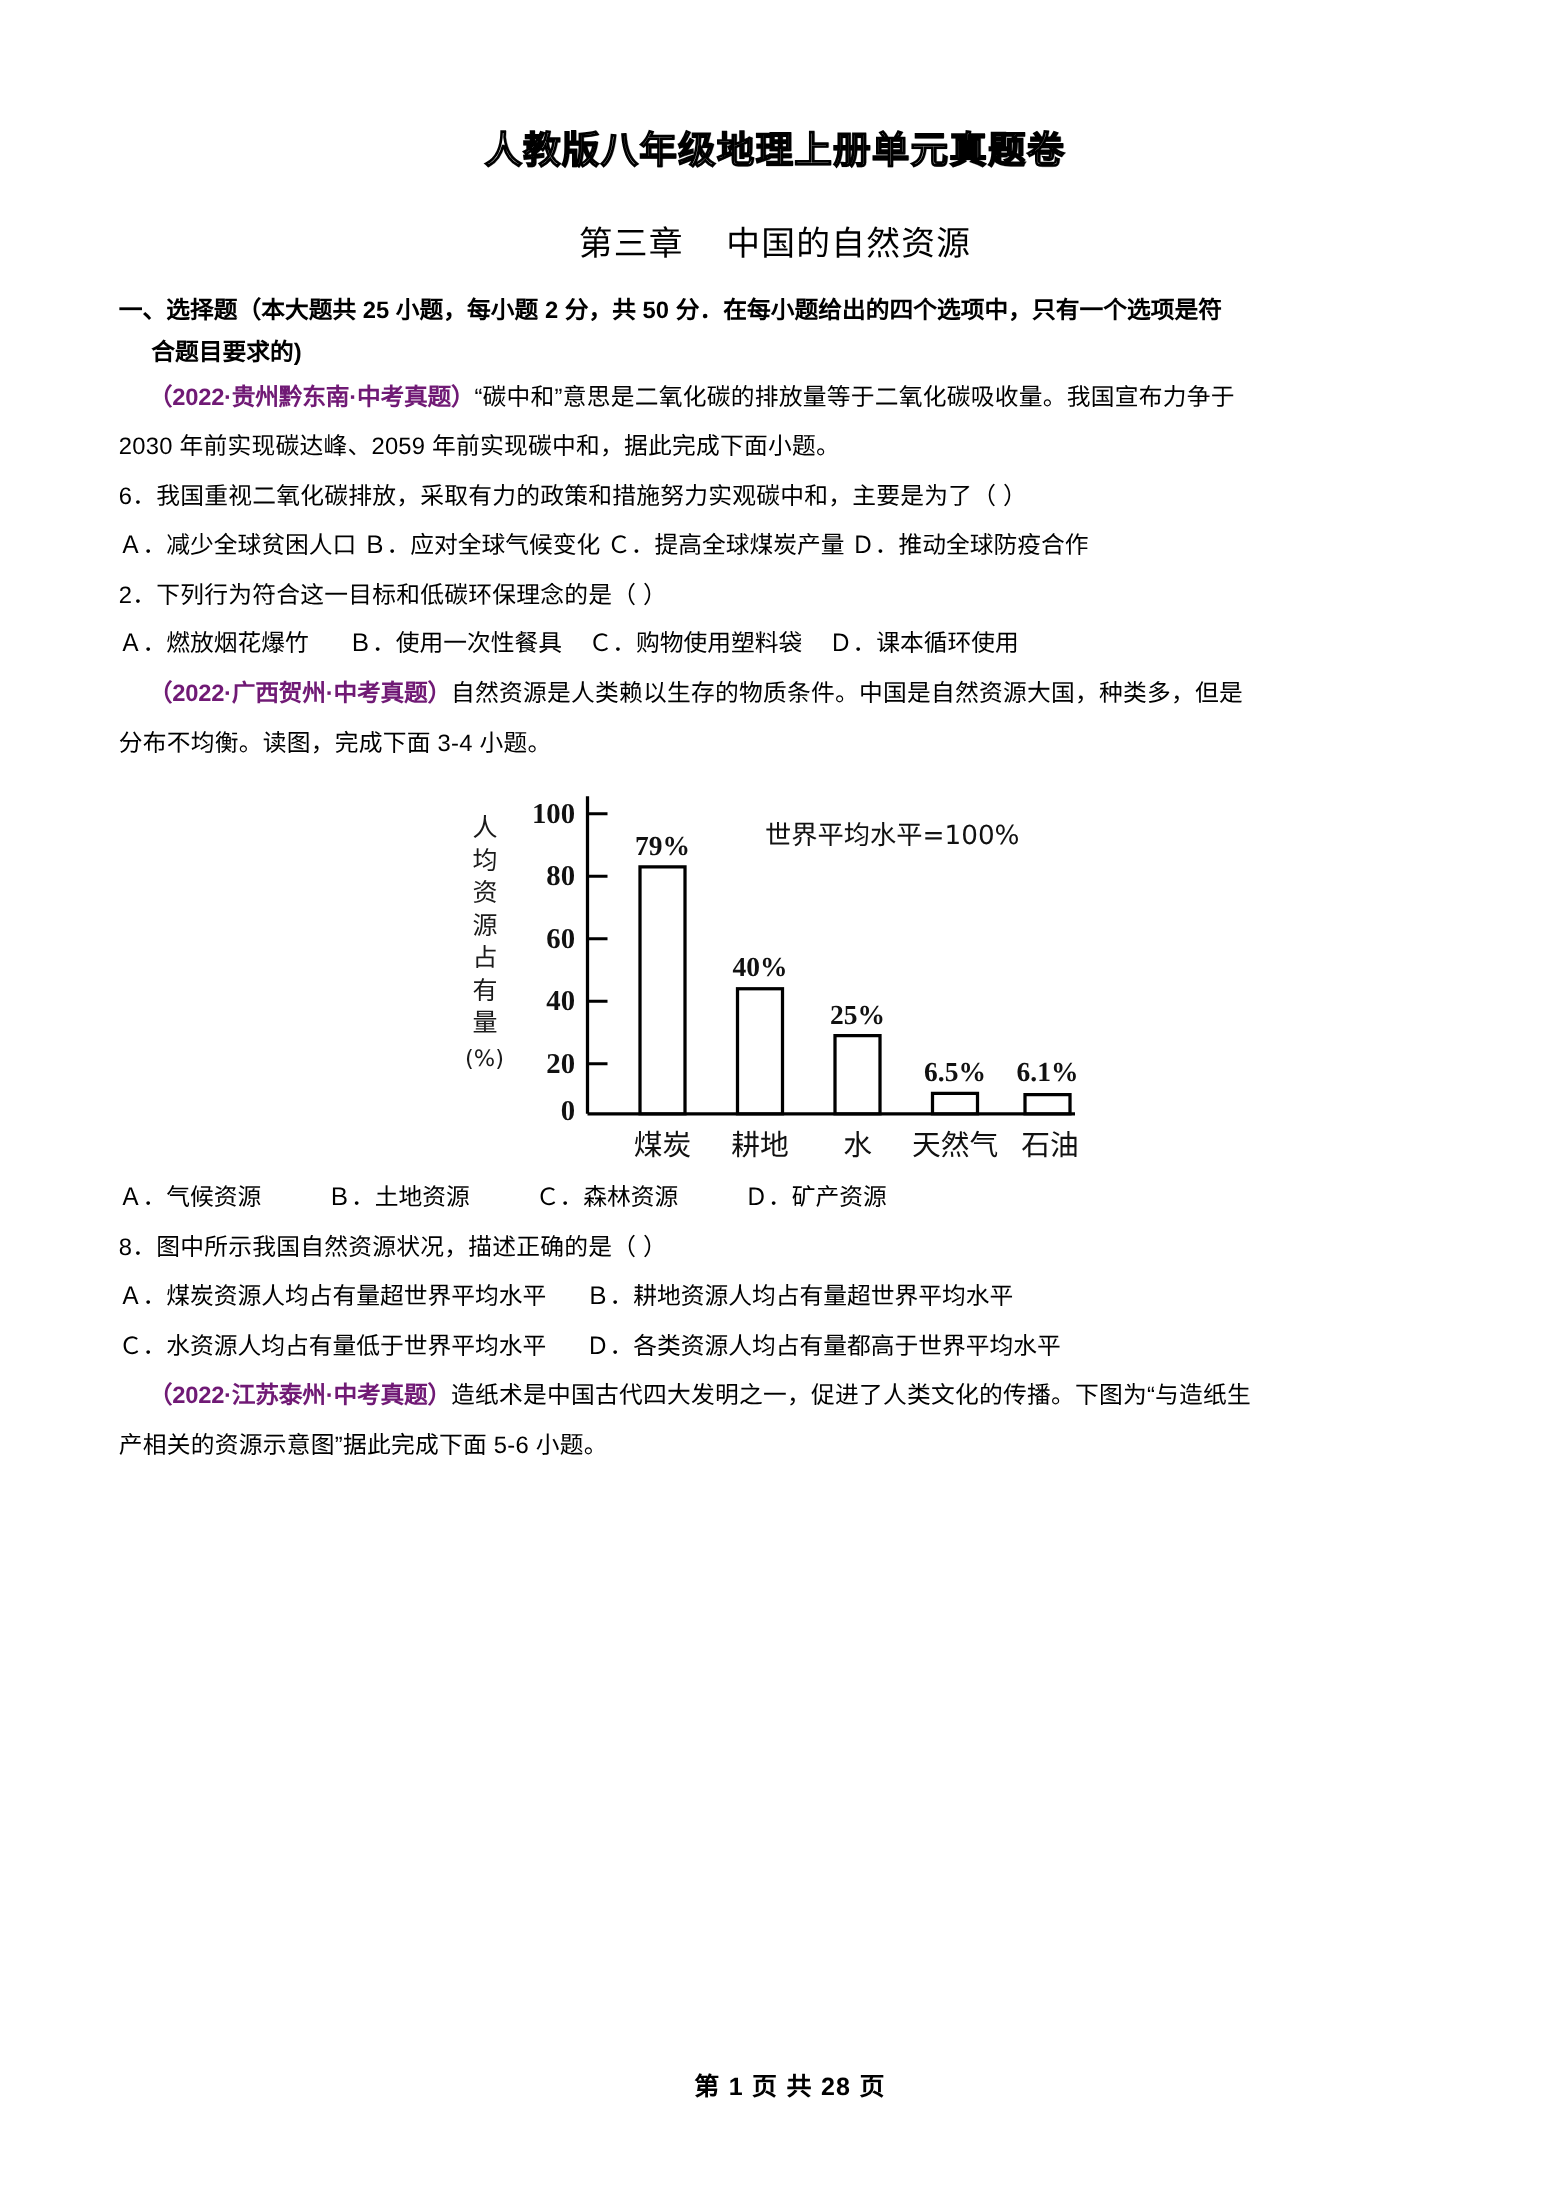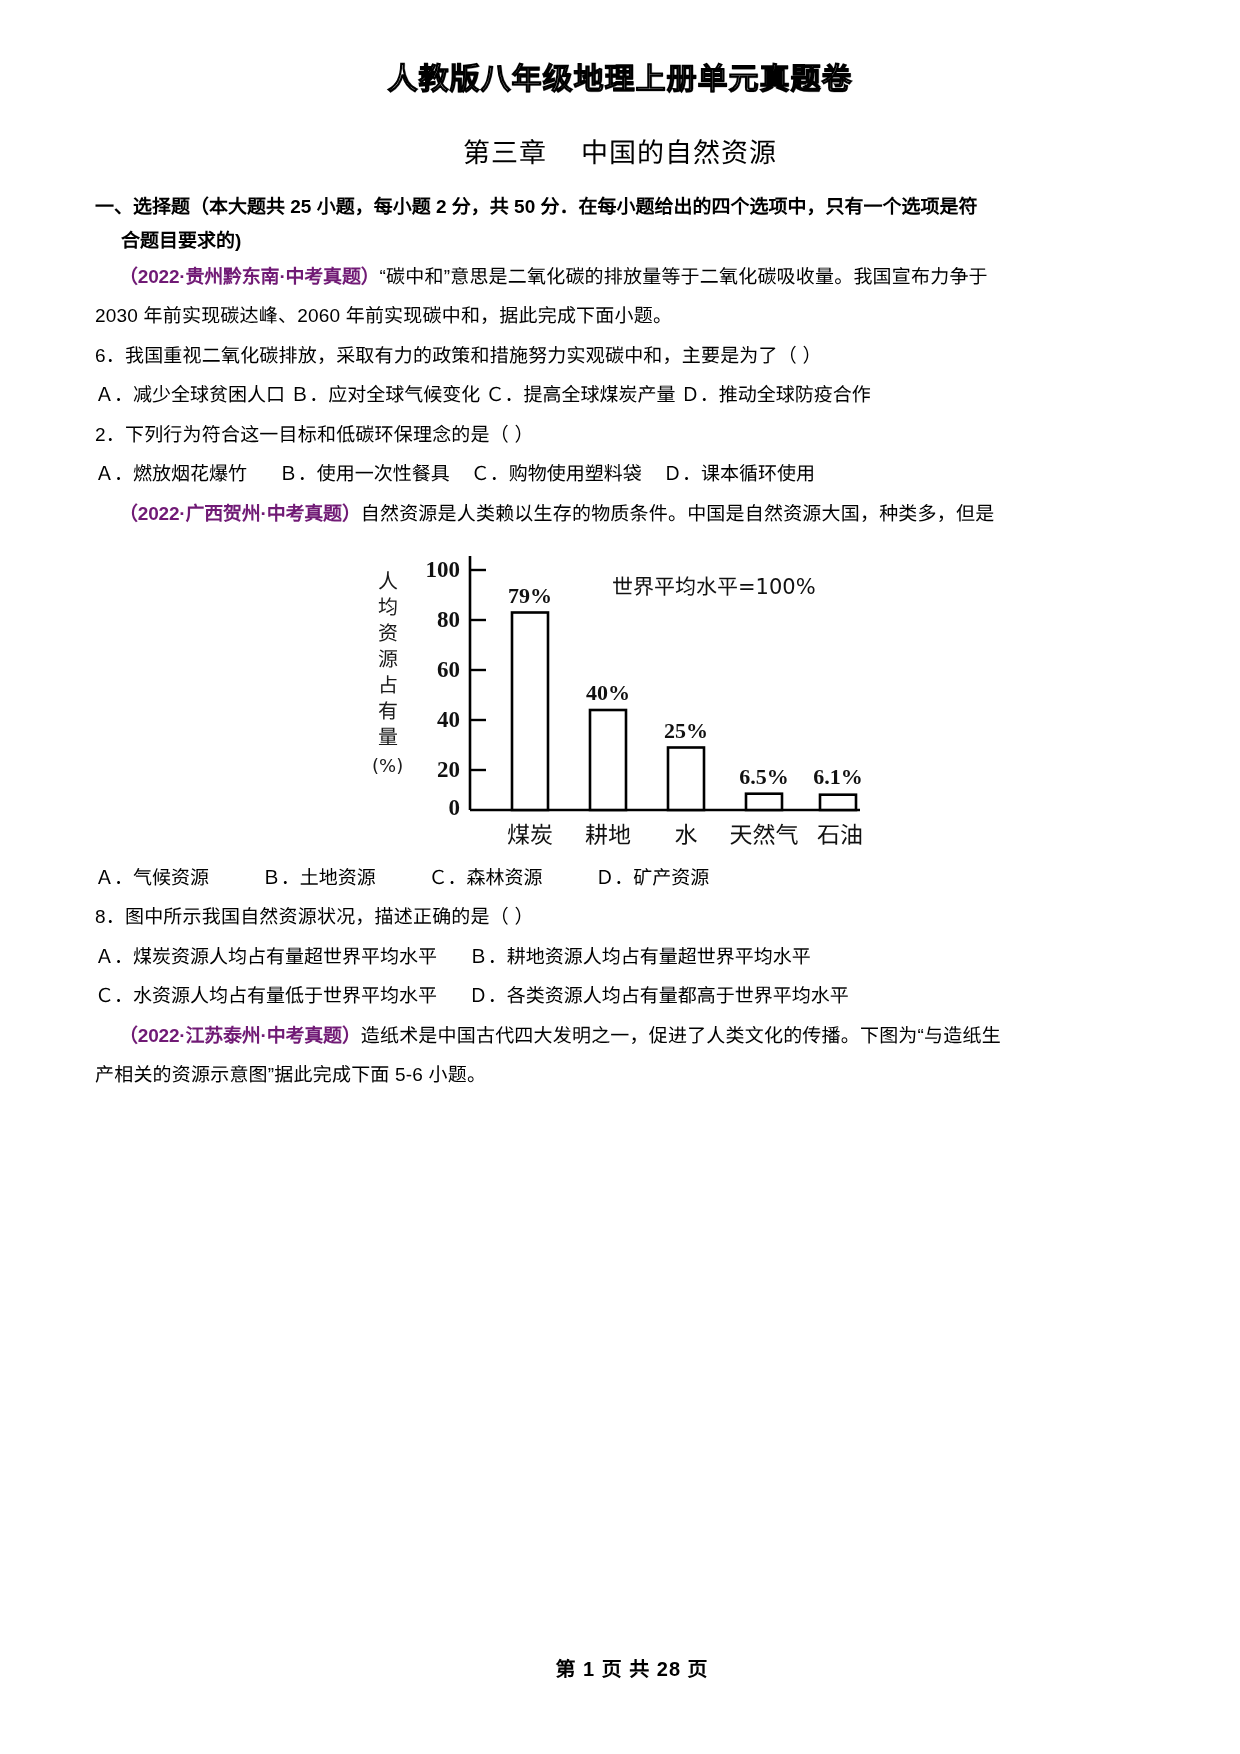--- a/index.html
+++ b/index.html
@@ -20,21 +20,21 @@
     left: 0; top: 0;
     width: 1240px;
     height: 1754px;
     box-sizing: border-box;
     padding: 0 95px;
   }
 
   
   .doc-title {
     text-align: center;
-    margin-top: 61px;
+    margin-top: 103px;
     font-size: 30px;
     font-weight: bold;
     letter-spacing: 1px;
     font-family: "DejaVu Sans", "Liberation Sans", sans-serif;
     color: #ffffff;
     -webkit-text-stroke: 1.1px #000000;
     text-shadow:
        1px 0 0 rgba(0,0,0,0.30),
        0 1px 0 rgba(0,0,0,0.30);
     line-height: 1.2;
@@ -118,31 +118,32 @@
   <div class="doc-subtitle">第三章    中国的自然资源</div>
 
   <div class="section-head">
     <span>一、选择题（本大题共 25 小题，每小题 2 分，共 50 分．在每小题给出的四个选项中，只有一个选项是符</span>
     <span class="cont">合题目要求的)</span>
   </div>
 
   <div class="para indent">
     <span class="src">（2022·贵州黔东南·中考真题）</span><span>“碳中和”意思是二氧化碳的排放量等于二氧化碳吸收量。我国宣布力争于</span>
   </div>
-  <div class="para">2030 年前实现碳达峰、2060 年前实现碳中和，据此完成下面小题。</div>
+  <div class="para">2030 年前实现碳达峰、2059 年前实现碳中和，据此完成下面小题。</div>
 
   <div class="para qline">6．我国重视二氧化碳排放，采取有力的政策和措施努力实观碳中和，主要是为了（    ）</div>
   <div class="opt-row">Ａ．减少全球贫困人口 Ｂ．应对全球气候变化 Ｃ．提高全球煤炭产量 Ｄ．推动全球防疫合作</div>
 
   <div class="para qline">2．下列行为符合这一目标和低碳环保理念的是（    ）</div>
   <div class="opt-row">Ａ．燃放烟花爆竹      Ｂ．使用一次性餐具    Ｃ．购物使用塑料袋    Ｄ．课本循环使用</div>
 
   <div class="para indent">
     <span class="src">（2022·广西贺州·中考真题）</span><span>自然资源是人类赖以生存的物质条件。中国是自然资源大国，种类多，但是</span>
   </div>
+  <div class="para">分布不均衡。读图，完成下面 3-4 小题。</div>
 
   <div class="chart-wrap">
     <svg class="chart" width="520" height="310" viewBox="0 0 520 310" aria-label="per capita resource share bar chart">
 
       <g font-family="'DejaVu Sans','Liberation Sans',sans-serif" font-size="20" fill="#1a1a1a">
         <text x="18" y="40">人</text>
         <text x="18" y="66">均</text>
         <text x="18" y="92">资</text>
         <text x="18" y="118">源</text>
         <text x="18" y="144">占</text>

